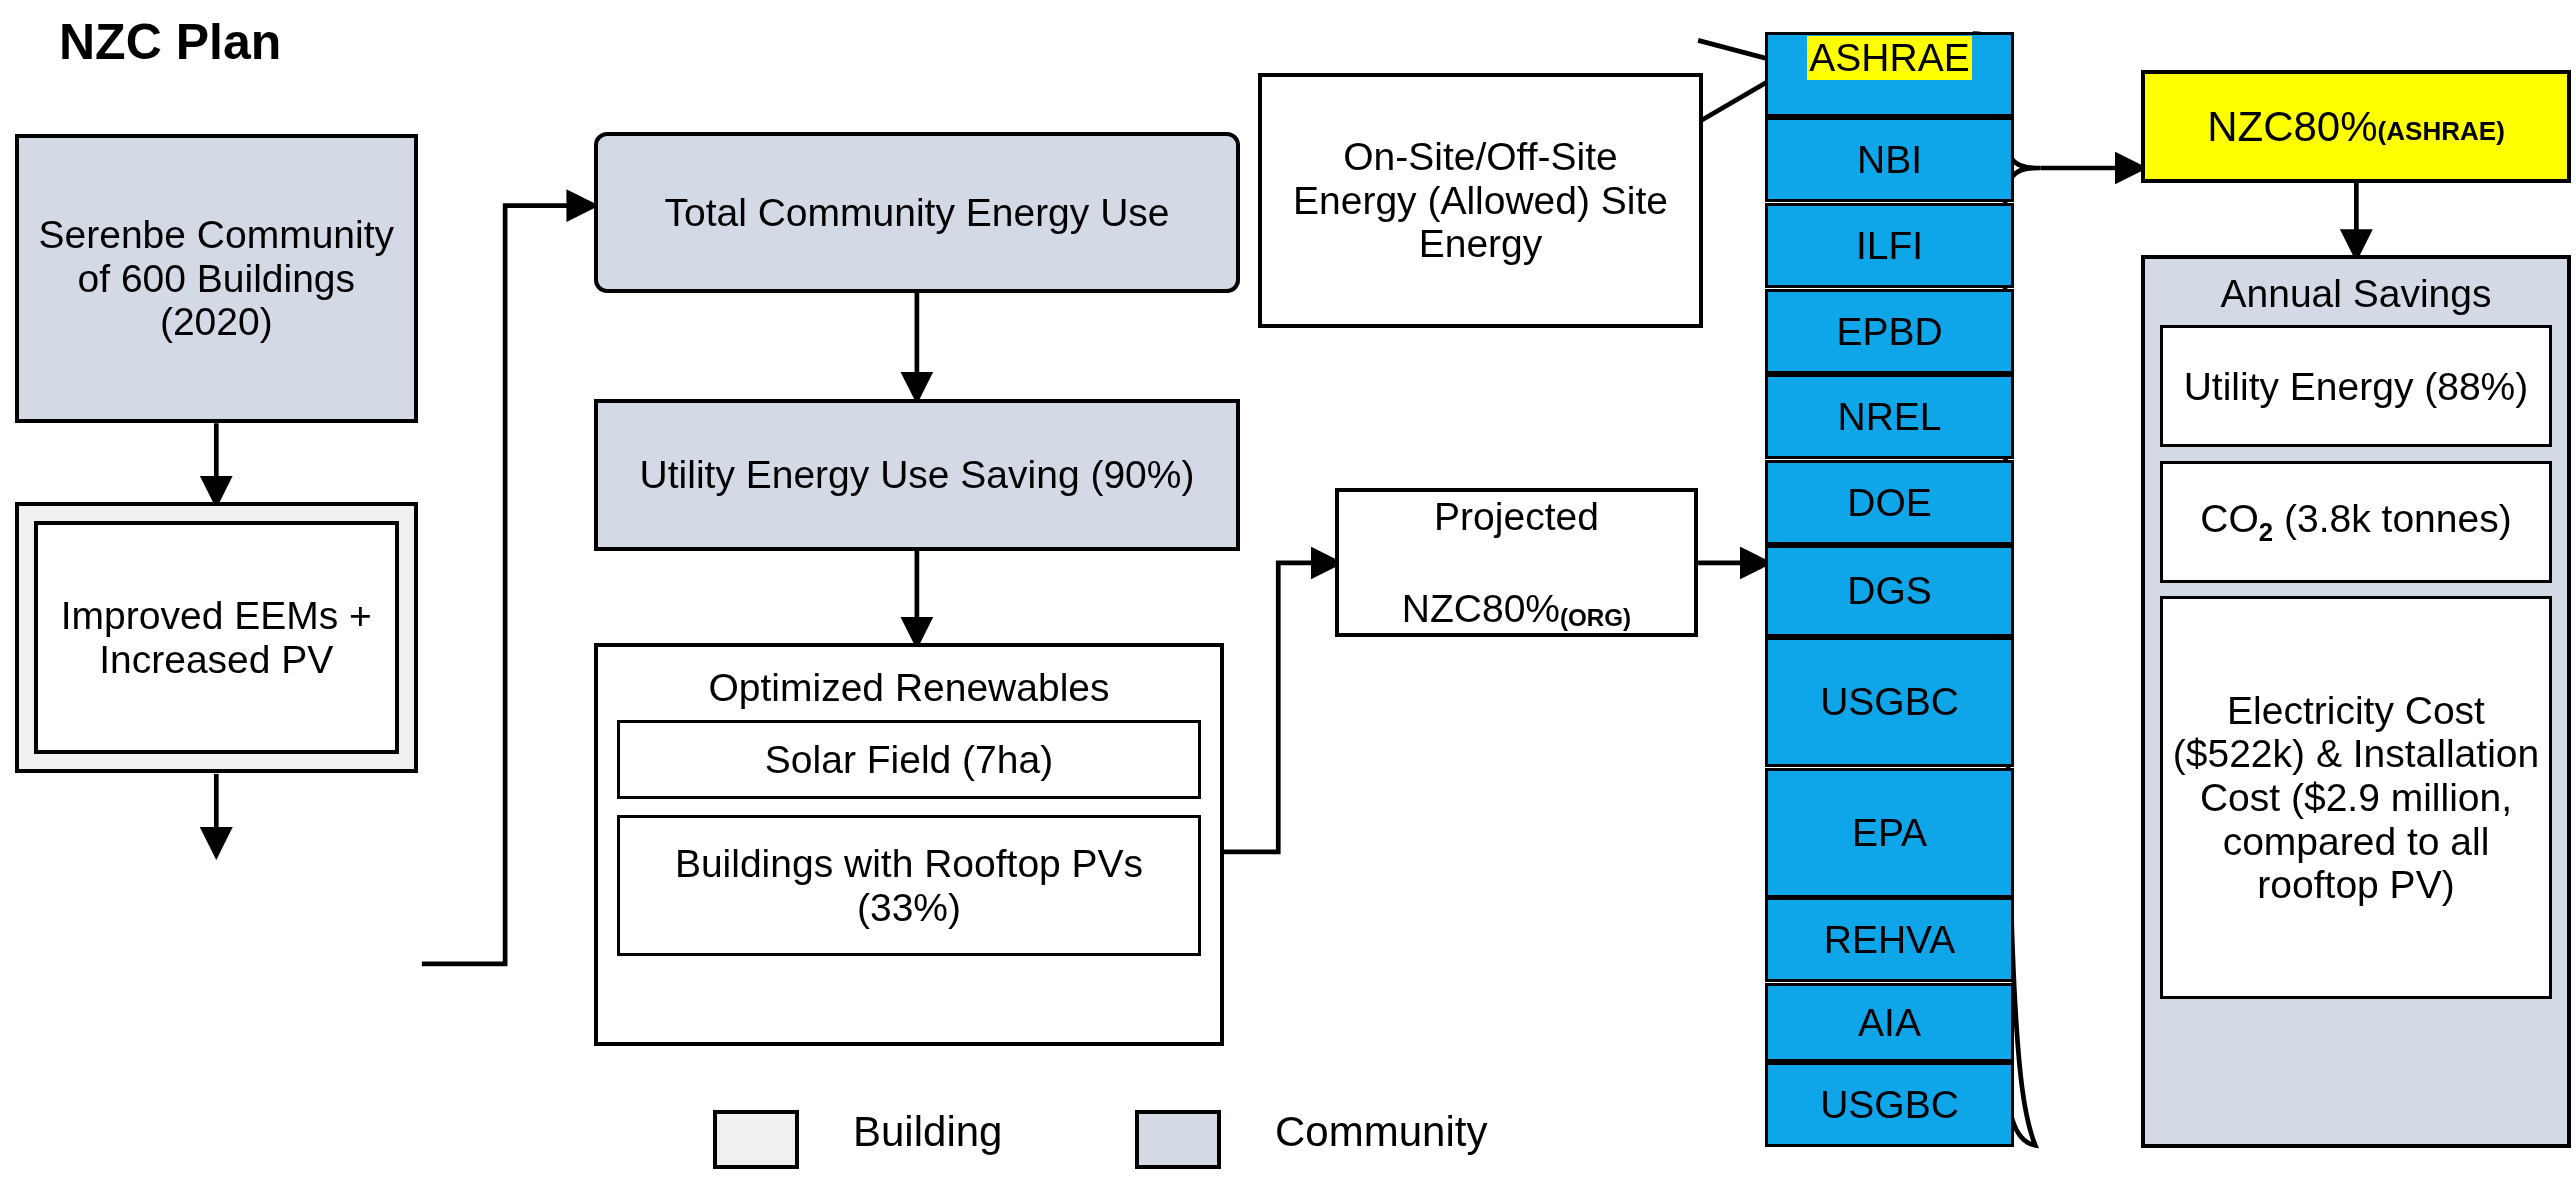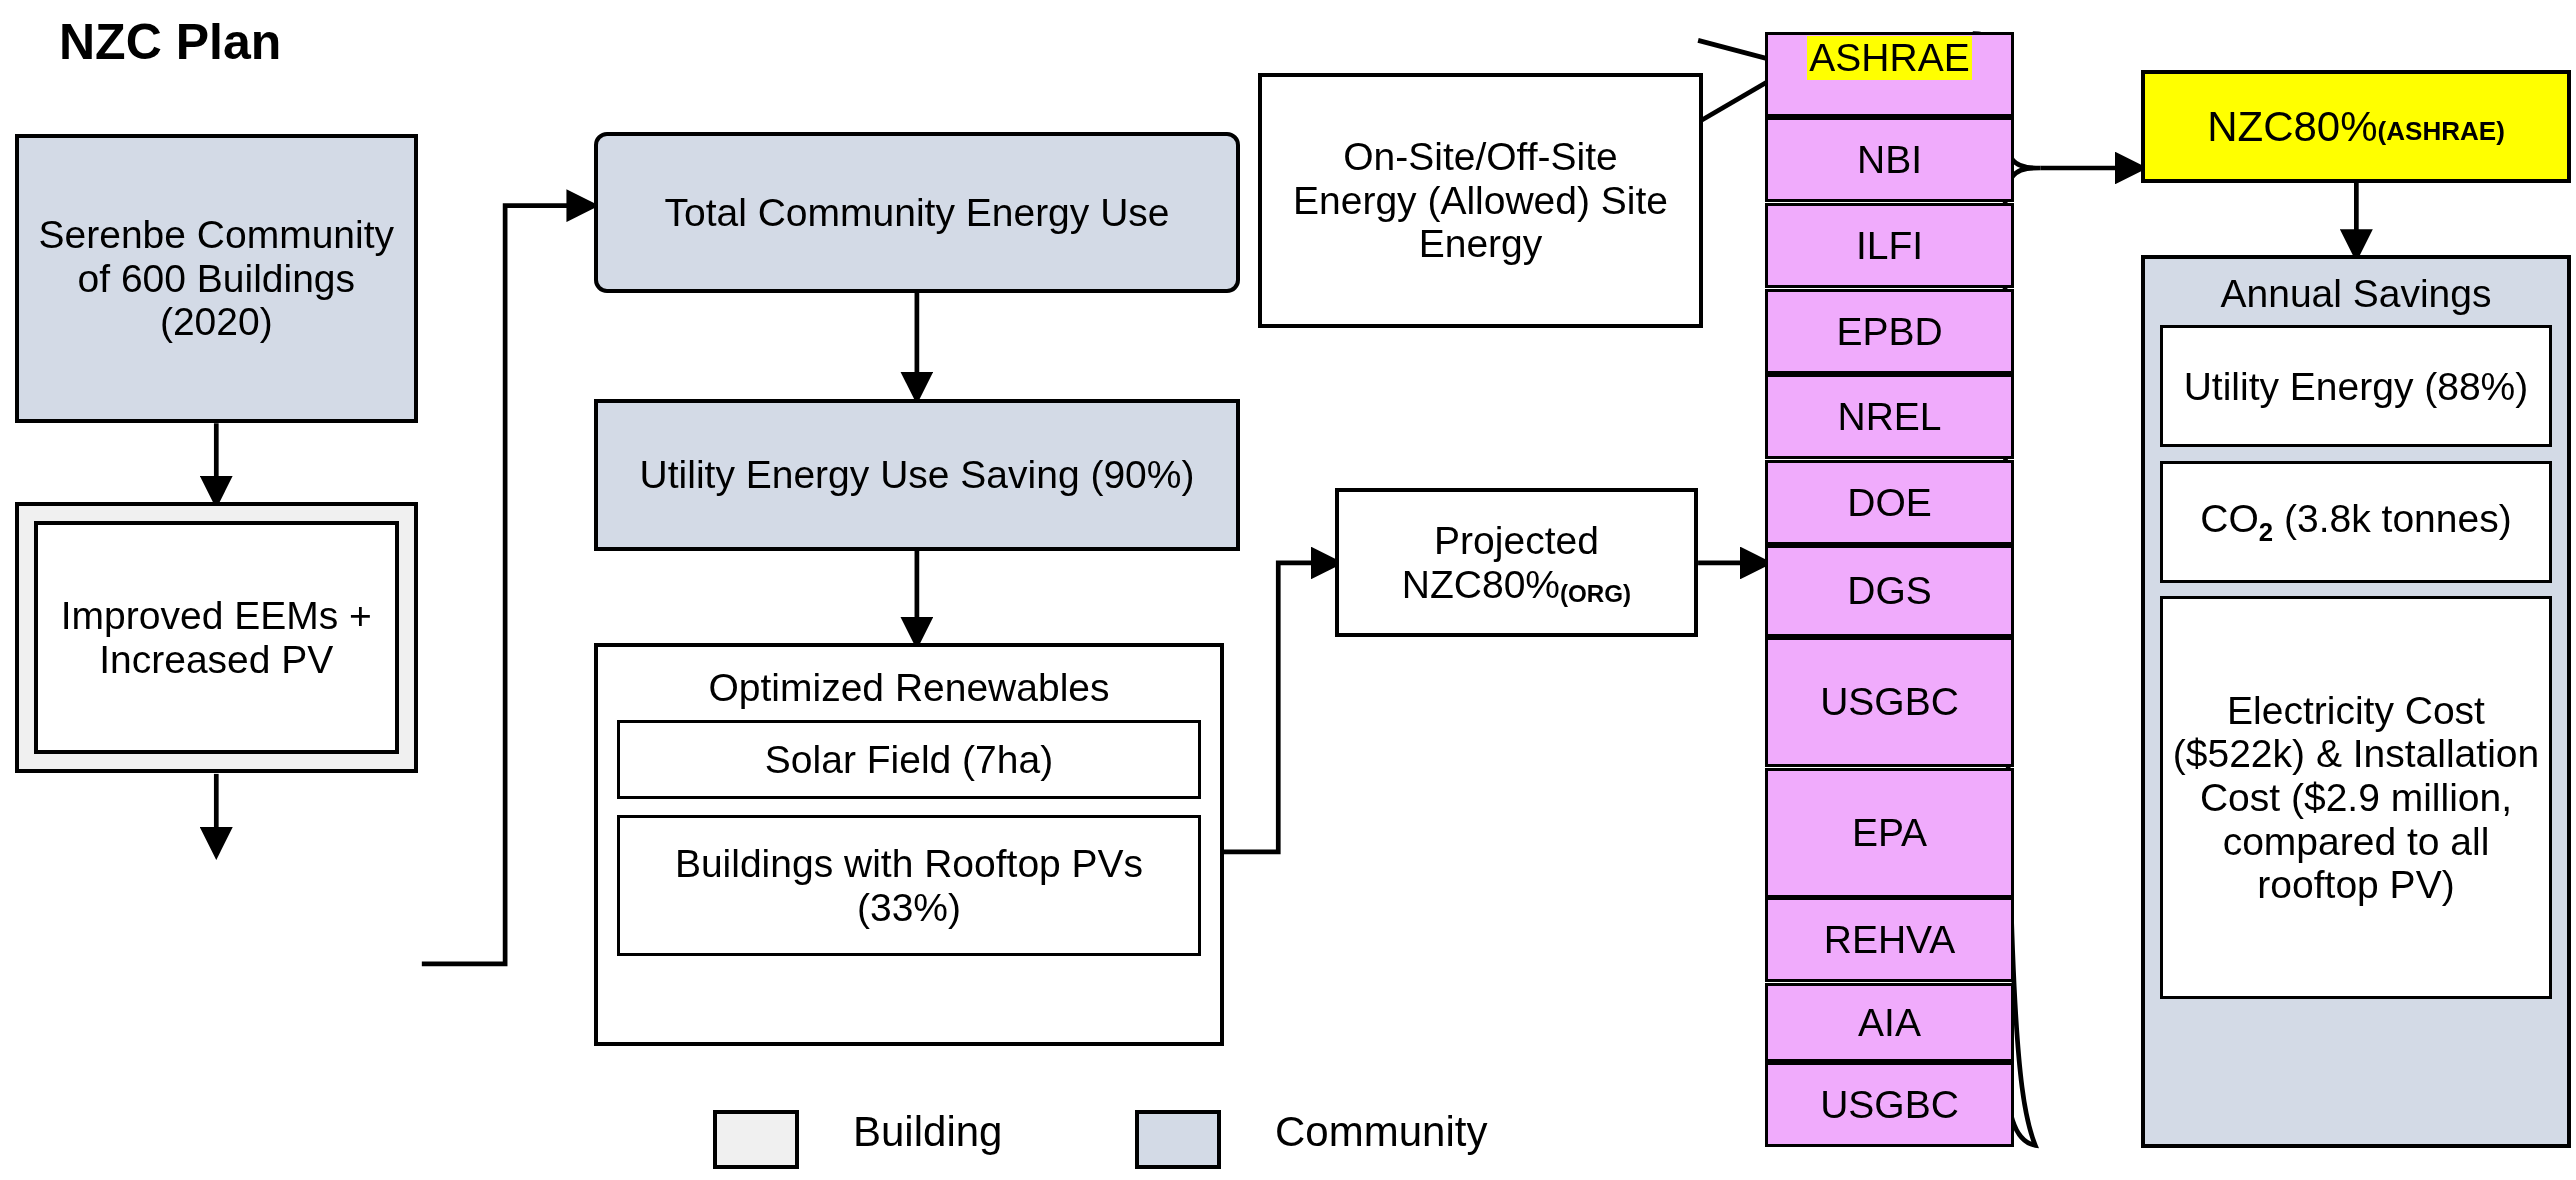--- a/index.html
+++ b/index.html
@@ -28,21 +28,21 @@
   .title{
     position:absolute;
     font-weight:bold;
     color:#000;
     white-space:nowrap;
   }
   .orgrow{
     position:absolute;
     box-sizing:border-box;
     border:3.4px solid #000;
-    background:#f0abfc;
+    background:#0ea5e9;
     display:flex;align-items:center;justify-content:center;
     text-align:center;color:#000;
   }
   .hl{background:#ffff00;padding:0 2.7px;}
   .legend-swatch{
     position:absolute;
     box-sizing:border-box;
     border:4px solid #000;
   }
   .legend-label{
@@ -124,21 +124,21 @@
     </div>
     <div class="box plain" style="position:relative;left:0;top:0;margin-top:16px;width:100%;height:141px;font-size:39px;border-width:3.4px;padding:1.3px 6.7px;">
       <span>Buildings with Rooftop PVs (33%)</span>
     </div>
   </div>
 
   <div class="box plain" style="left:1258px;top:73px;width:445px;height:255px;font-size:39px;padding:4px 15px;">
     <span>On-Site/Off-Site Energy (Allowed) Site Energy</span>
   </div>
 
-  <div class="box plain" style="left:1335px;top:488px;width:363px;height:149px;font-size:39px;flex-direction:column;padding:2.7px 6.7px;">
+  <div class="box plain" style="left:1335px;top:488px;width:363px;height:149px;font-size:39px;flex-direction:column;padding:2.7px 6.7px;justify-content:space-between;">
     <div>Projected</div>
     <div style="white-space:nowrap;">
       <span>NZC80%</span><span class="sub">(ORG)</span>
     </div>
   </div>
 
   <div class="grp" style="left:1765px;top:32px;width:249px;height:1115px;">
 
   <div class="orgrow" style="left: 0px; top: 0px; width: 100%; height: 85px; font-size: 39px; align-items: flex-start;">
         <span class="hl" style="margin-top: 1.3px;">ASHRAE</span>

